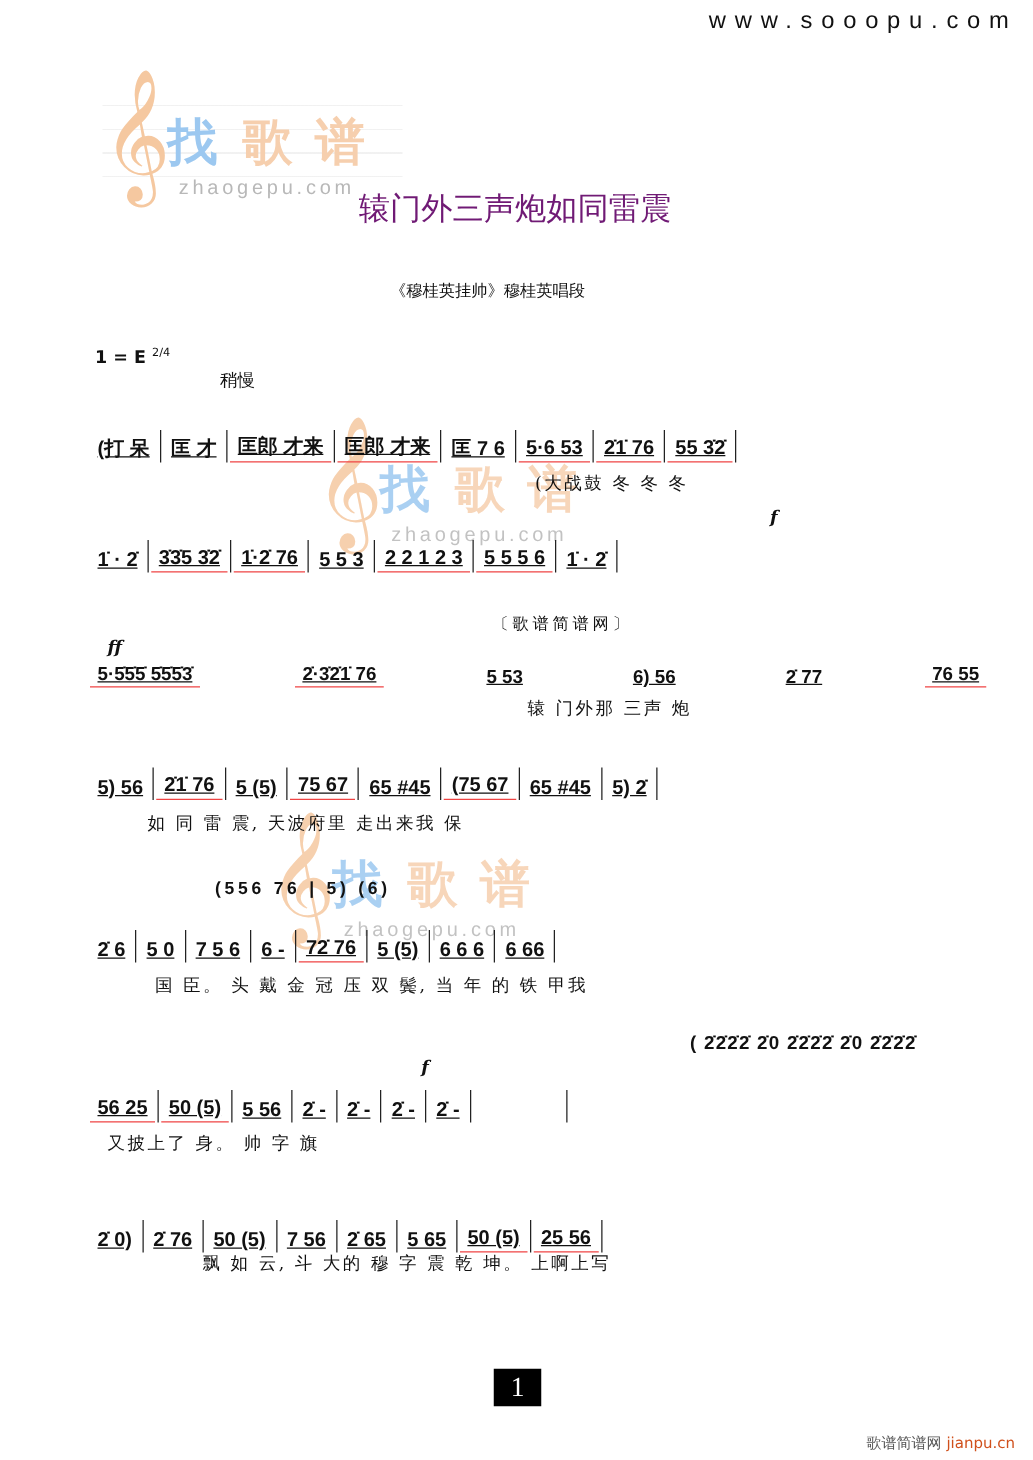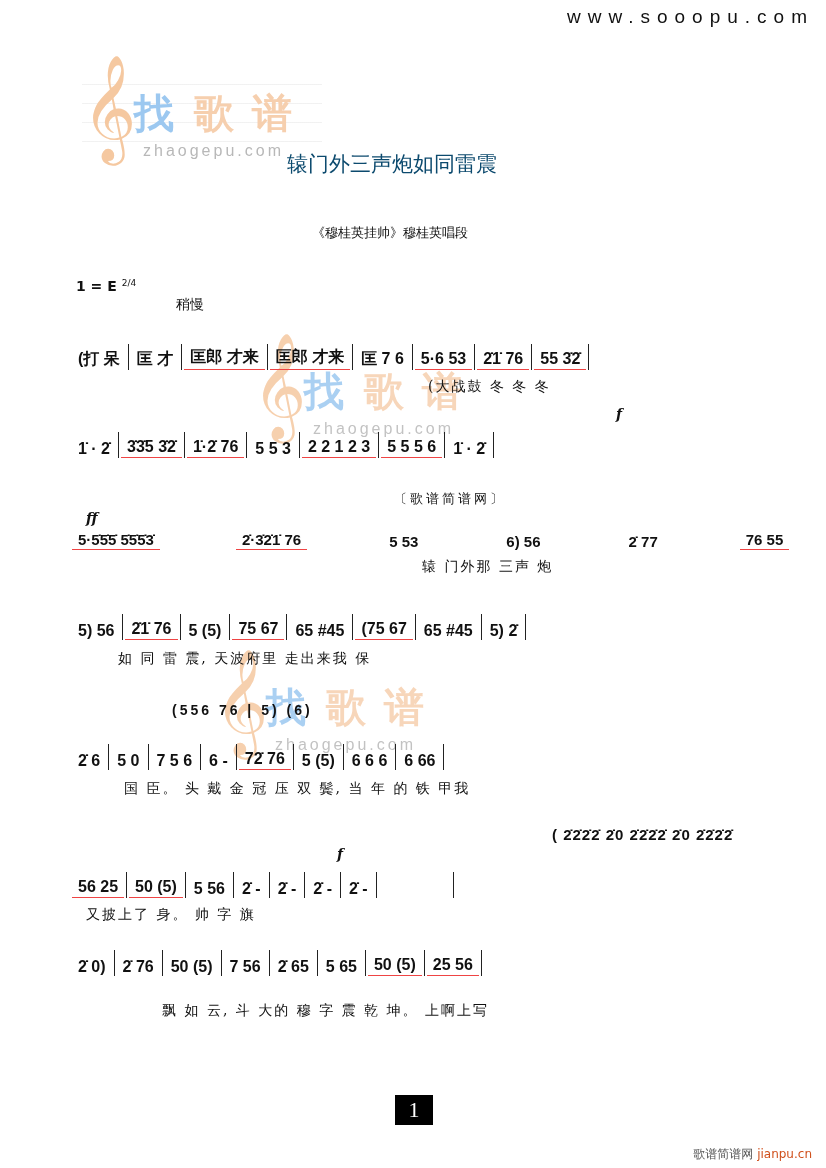--- a/index.html
+++ b/index.html
@@ -12,28 +12,28 @@
   .wm { position:absolute; width:240px; height:100px; }
   .wm .clef { position:absolute; left:0; top:-4px; font-size:92px; line-height:1;
               color:#f5c8a0; font-family:"DejaVu Serif",serif; }
   .wm .lines { position:absolute; left:0; top:0; width:240px; height:90px;
                background:repeating-linear-gradient(to bottom, transparent 0 18px, #eeeeee 18px 19px); opacity:.8;}
   .wm .zhao { position:absolute; left:52px; top:20px; font-size:40px; font-weight:bold; color:#9cc8f0; }
   .wm .ge   { position:absolute; left:112px; top:20px; font-size:40px; font-weight:bold; color:#f6cfae; }
   .wm .pu   { position:absolute; left:170px; top:20px; font-size:40px; font-weight:bold; color:#f6cfae; }
   .wm .dom  { position:absolute; left:61px; top:76px; font-size:16px; letter-spacing:3px; color:#b8b8b8;
               font-family:"Liberation Sans",sans-serif; }
-  .title { top:150px; left:287px; font-size:21px; color:#0c4a6e; font-family:Liberation Mono, monospace; }
+  .title { top:150px; left:287px; font-size:25px; color:#701a75; font-family:Liberation Mono, monospace; }
   .subtitle { top:208px; left:312px; font-size:13px; color:#111; font-family:"DejaVu Serif",serif;margin-top:16px; }
   .key { top:278px; left:76px; font-size:14px; font-weight:bold; }
   .key small { font-size:9px; font-weight:normal; vertical-align:top; }
   .tempo { top:296px; left:176px; font-size:14px; }
   .row { position:absolute; left:72px; right:60px; height:40px; display:flex; align-items:flex-end;
          font-family:"Liberation Sans",sans-serif; font-weight:bold; font-size:16px; white-space:nowrap; }
-  .m { padding:0 6px; display:inline-flex; gap:8px; align-items:flex-end; }
+  .m { padding:0 6px; display:inline-flex; gap:8px; align-items:flex-end;text-decoration:underline; }
   .bar { width:1px; height:26px; background:#222; display:inline-block; margin:0 2px; }
   .u { border-bottom:1px solid #ef4444; padding-bottom:1px; }
   .lyr { position:absolute; font-size:14px; font-family:"DejaVu Serif",serif; white-space:nowrap; letter-spacing:2px; }
   .note-lbl { position:absolute; font-size:13px; letter-spacing:3px; }
   .dyn { position:absolute; font-family:"DejaVu Serif",serif; font-style:italic; font-weight:bold; font-size:14px; }
   .pagenum { left:395px; top:1095px; width:38px; height:30px; background:#000; color:#fff;
              font-family:"Liberation Serif",serif; font-size:22px; text-align:center; line-height:30px; }
   .footer { right:14px; top:1146px; font-size:12px; color:#555; }
   .footer .en { color:#d0501c; }
 </style>
@@ -190,21 +190,21 @@
     <span class="bar"></span>
   <span class="m">2̇ -</span>
     <span class="bar"></span>
   <span class="m">2̇ -</span>
     <span class="bar"></span>
   <span class="m" style="width:60px;"></span>
     <span class="bar"></span>
 </div>
 <div class="lyr" style="top:906px;left:86px;">又披上了 身。   帅  字      旗</div>
 
-<div class="row" style="top:936px;">
+<div class="row" style="top:962px;">
   <span class="m">2̇ 0)</span>
     <span class="bar"></span>
   <span class="m">2̇ 76</span>
     <span class="bar"></span>
   <span class="m">50 (5)</span>
     <span class="bar"></span>
   <span class="m">7 56</span>
     <span class="bar"></span>
   <span class="m">2̇ 65</span>
     <span class="bar"></span>

